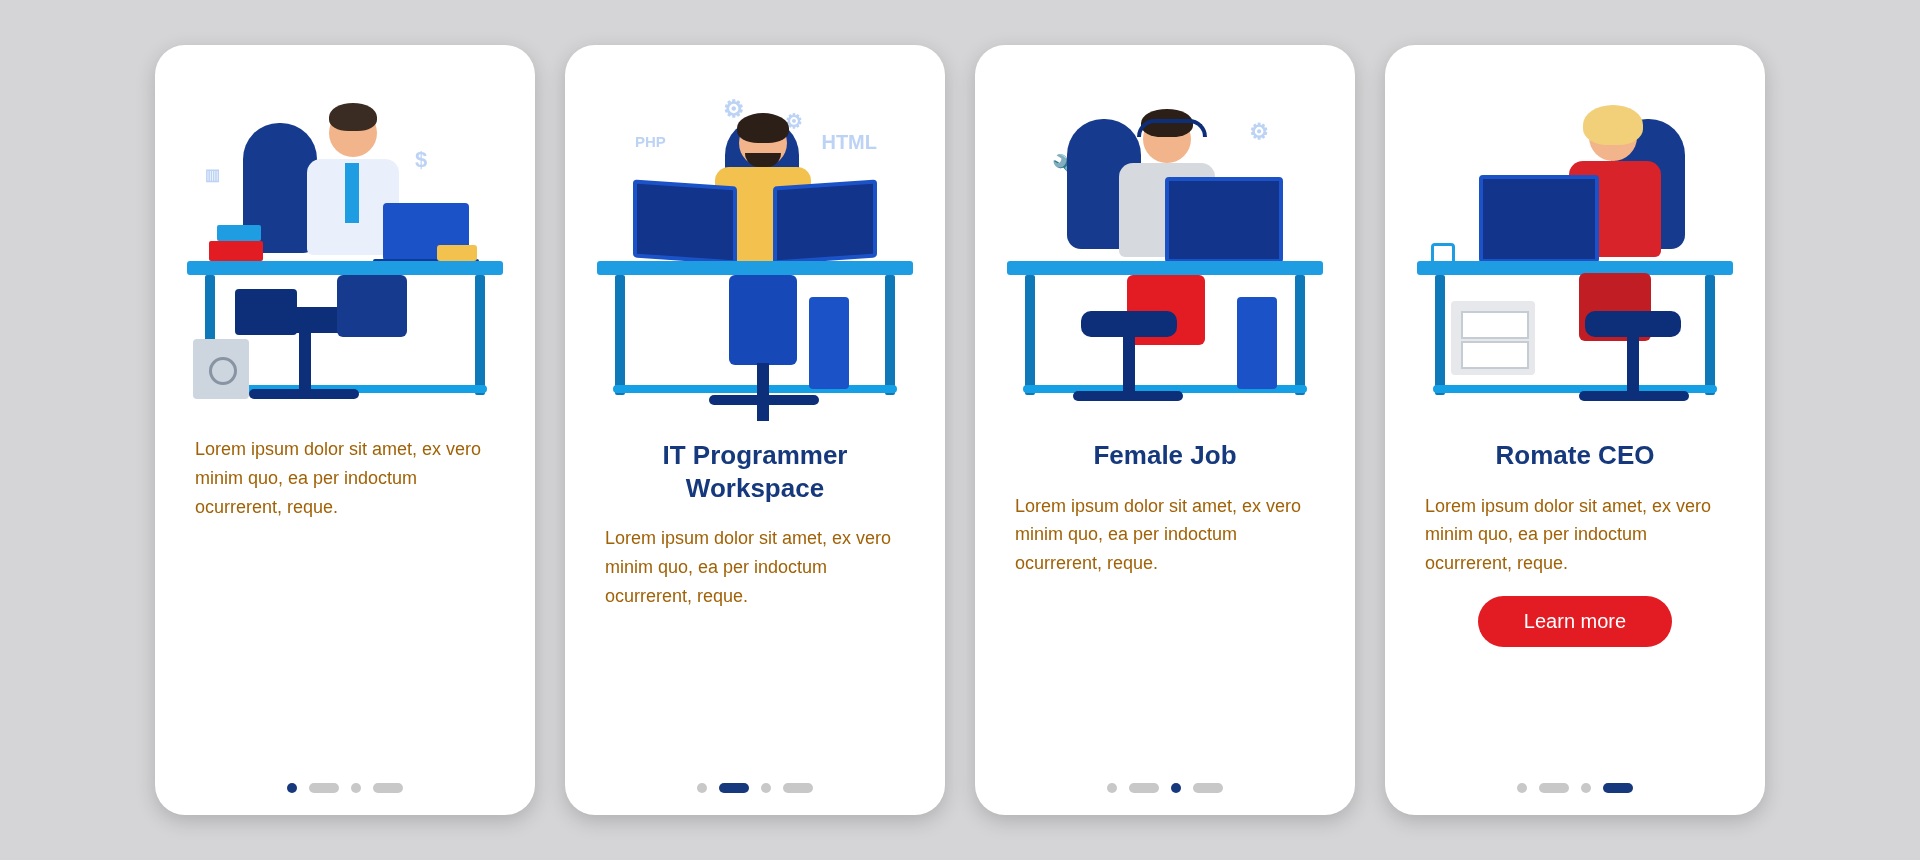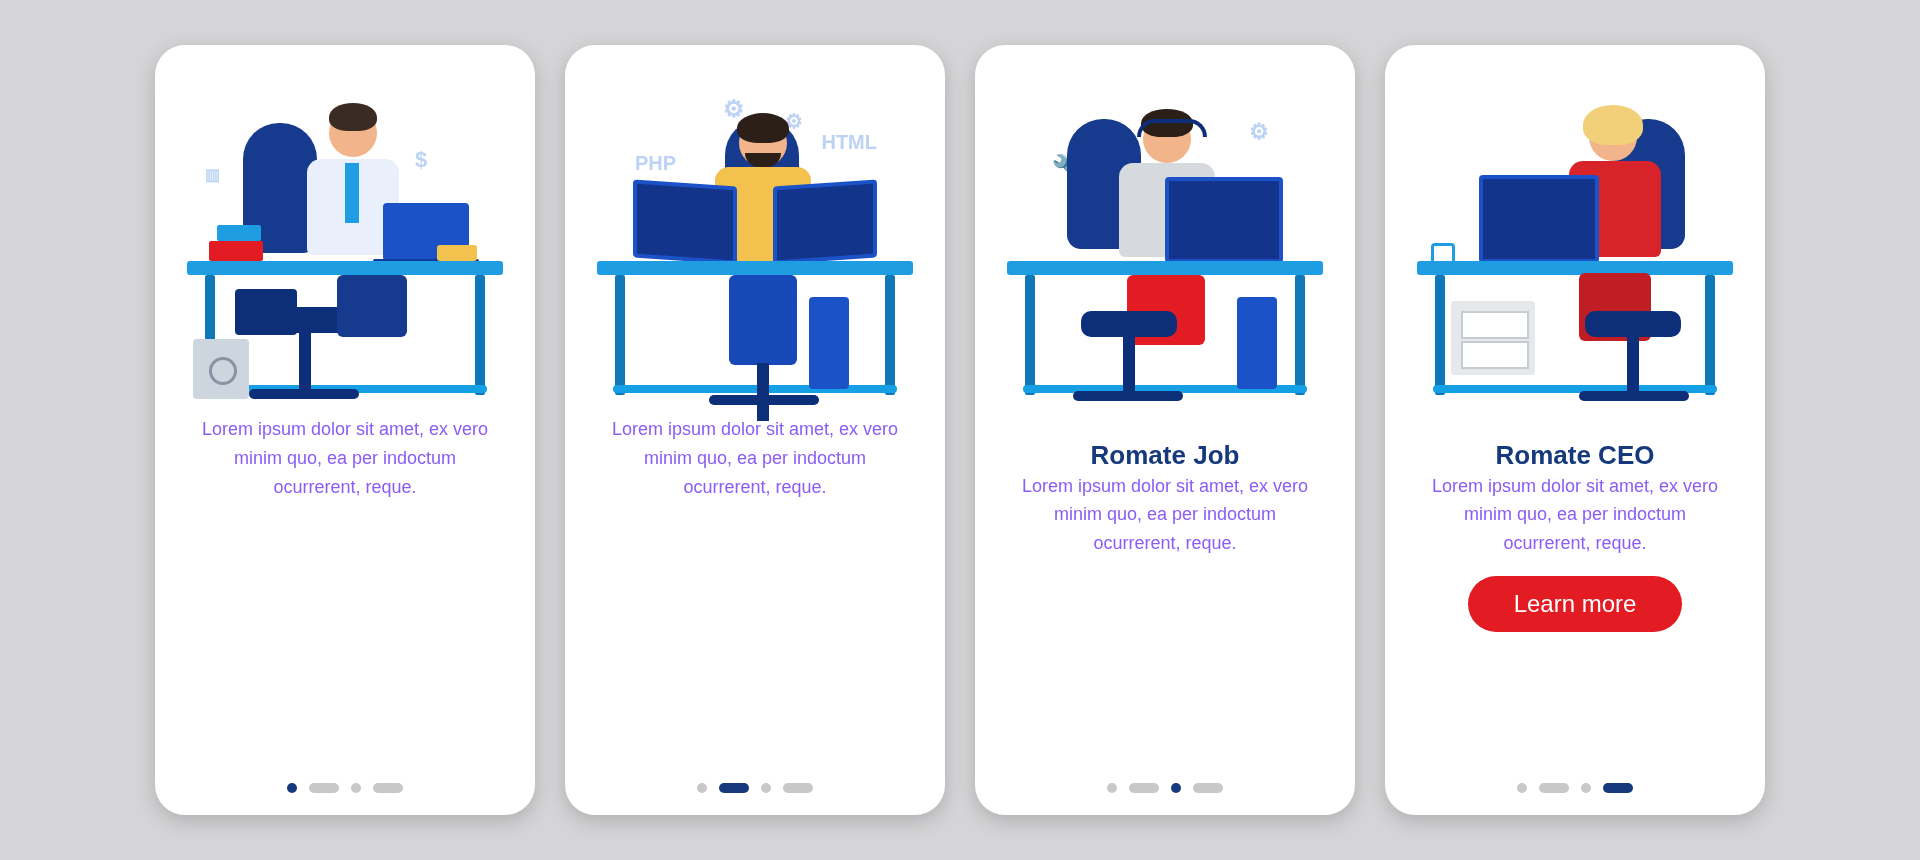--- a/index.html
+++ b/index.html
@@ -1,21 +1,21 @@
 <!DOCTYPE html>
 <html><head>
 <meta charset="utf-8">
 <style>
   html,body{margin:0;padding:0;width:1920px;height:860px;background:#d5d5d7;font-family:Arial,Helvetica,sans-serif;overflow:hidden}
   .stage{display:flex;justify-content:center;align-items:center;gap:30px;width:100%;height:100%}
   .card{background:#fff;width:380px;height:770px;border-radius:30px;box-shadow:0 6px 20px rgba(0,0,0,.18);display:flex;flex-direction:column;align-items:center;padding:30px 32px 24px;box-sizing:border-box;position:relative}
   .illus{width:100%;height:340px;position:relative;flex:0 0 auto}
   .title{color:#15397c;font-size:26px;font-weight:600;text-align:center;margin-top:24px;line-height:1.25}
-  .body{color:#8b5cf6;font-size:18px;text-align:center;line-height:1.6;max-width:300px}
-  .cta{background:#e31b23;color:#fff;font-size:24px;border:none;border-radius:40px;padding:14px 46px;margin-top:18px;cursor:pointer}
+  .body{color:#a16207;font-size:18px;line-height:1.6;margin-top:20px;max-width:300px}
+  .cta{background:#e31b23;color:#fff;font-size:20px;border:none;border-radius:40px;padding:14px 46px;margin-top:18px;cursor:pointer}
   .dots{position:absolute;bottom:22px;left:0;right:0;display:flex;justify-content:center;gap:12px}
   .dot{height:10px;border-radius:5px;background:#c8c8c8}
   .dot.round{width:10px}
   .dot.long{width:30px}
   .dot.active-round{width:10px;background:#15397c}
   .dot.active-long{width:30px;background:#15397c}
   
   .desk{position:absolute;left:0;right:0;height:14px;background:#1e9de3;border-radius:3px}
   .deskTop{top:186px}
   .leg{position:absolute;width:10px;background:#0e78b8;top:200px;height:120px;border-radius:2px}
@@ -70,40 +70,41 @@
     <div class="dots">
       <span class="dot active-round"></span>
       <span class="dot long"></span>
       <span class="dot round"></span>
       <span class="dot long"></span>
     </div>
   </div>
 
   <div class="card">
     <div class="illus">
-      <span class="deco" style="left:38px;top:77px;font-size:20px">PHP</span>
+      <span class="deco" style="left:38px;top:58px;font-size:15px">PHP</span>
       <span class="deco" style="right:36px;top:56px;font-size:20px">HTML</span>
       <span class="deco" style="left:126px;top:20px;font-size:24px">⚙︎</span>
       <span class="deco" style="left:188px;top:34px;font-size:20px">⚙︎</span>
       <div class="chairBack" style="left:128px;top:44px"></div>
       <div class="head" style="left:142px;top:44px"></div>
       <div class="hair" style="left:140px;top:38px;width:52px;height:30px;background:#2b1f17"></div>
       <div style="position:absolute;left:148px;top:78px;width:36px;height:14px;background:#2b1f17;border-radius:0 0 14px 14px"></div>
       <div class="torso" style="left:118px;top:92px;width:96px;height:94px;background:#f2c14e"></div>
       <div class="monitor" style="left:36px;top:108px;width:96px;height:70px;transform:skewY(4deg)"></div>
       <div class="monitor" style="right:36px;top:108px;width:96px;height:70px;transform:skewY(-4deg)"></div>
       <div class="desk deskTop"></div>
       <div class="leg legL"></div>
       <div class="leg legR"></div>
       <div class="legBar"></div>
       <div style="position:absolute;left:132px;top:200px;width:68px;height:90px;background:#1648b8;border-radius:6px"></div>
       <div class="tower" style="left:212px;top:222px"></div>
       <div class="chairPost" style="left:160px;top:288px"></div>
       <div class="chairBase" style="left:112px;top:320px"></div>
     </div>
+    <div class="title">IT Programmer Workspace</div>
     <div class="body">Lorem ipsum dolor sit amet, ex vero minim quo, ea per indoctum ocurrerent, reque.</div>
     <div class="dots">
       <span class="dot round"></span>
       <span class="dot active-long"></span>
       <span class="dot round"></span>
       <span class="dot long"></span>
     </div>
   </div>
 
   <div class="card">
@@ -119,21 +120,21 @@
       <div class="desk deskTop"></div>
       <div class="leg legL"></div>
       <div class="leg legR"></div>
       <div class="legBar"></div>
       <div style="position:absolute;left:120px;top:200px;width:78px;height:70px;background:#e31b23;border-radius:6px"></div>
       <div class="tower" style="right:46px;top:222px"></div>
       <div class="chairSeat" style="left:74px;top:236px"></div>
       <div class="chairPost" style="left:116px;top:262px"></div>
       <div class="chairBase" style="left:66px;top:316px"></div>
     </div>
-    <div class="title">Romate Job</div>
+    <div class="title">Female Job</div>
     <div class="body">Lorem ipsum dolor sit amet, ex vero minim quo, ea per indoctum ocurrerent, reque.</div>
     <div class="dots">
       <span class="dot round"></span>
       <span class="dot long"></span>
       <span class="dot active-round"></span>
       <span class="dot long"></span>
     </div>
   </div>
 
   <div class="card">

